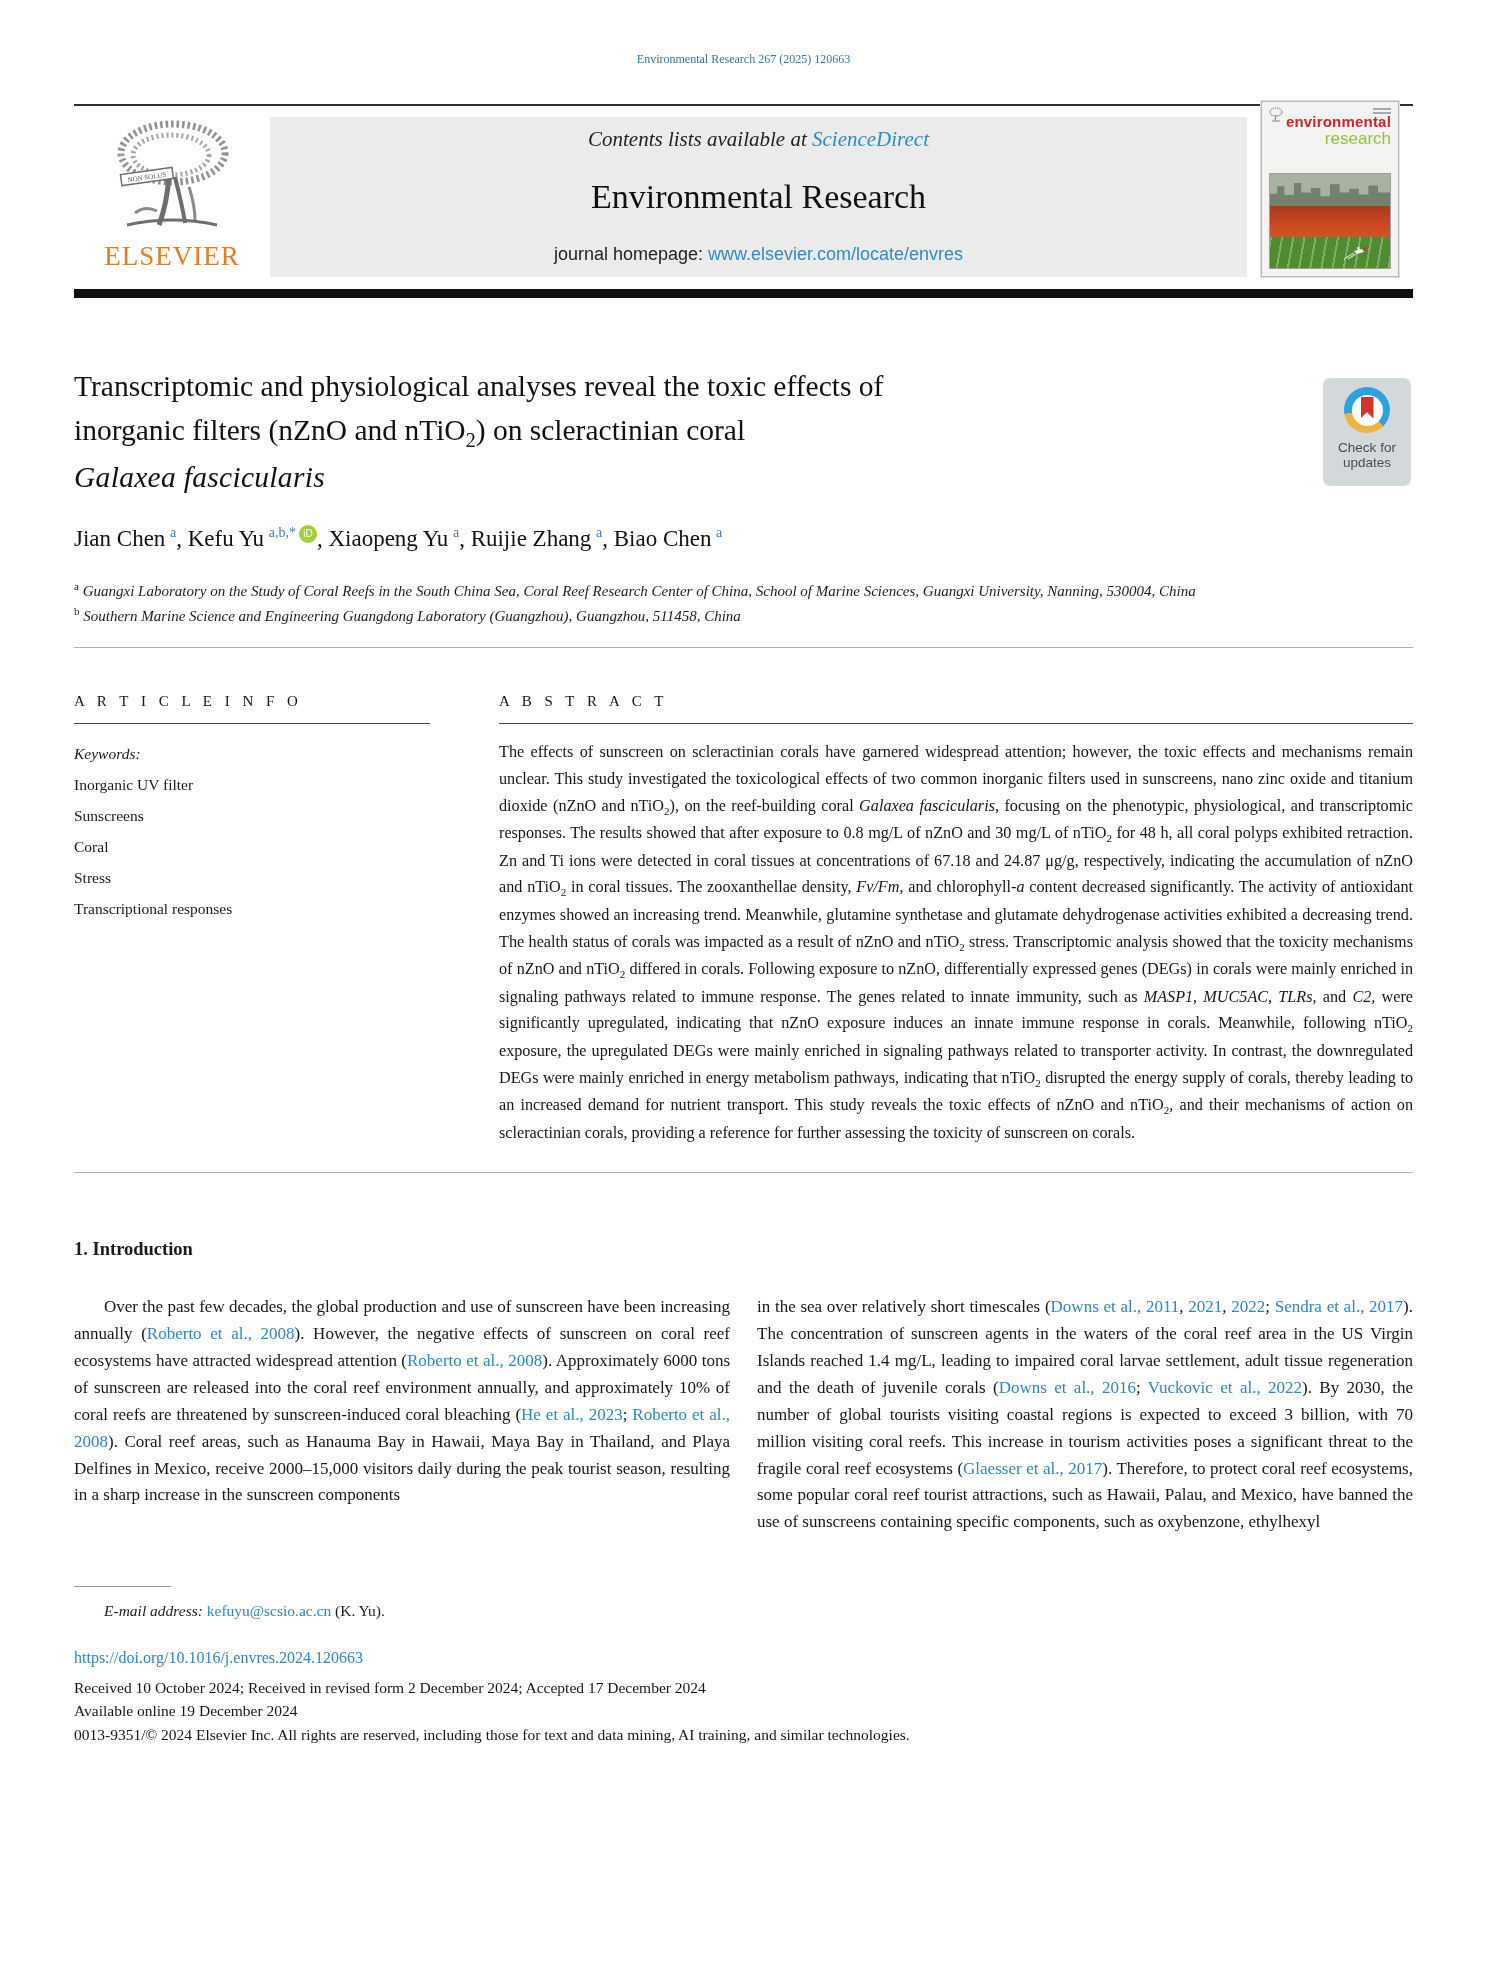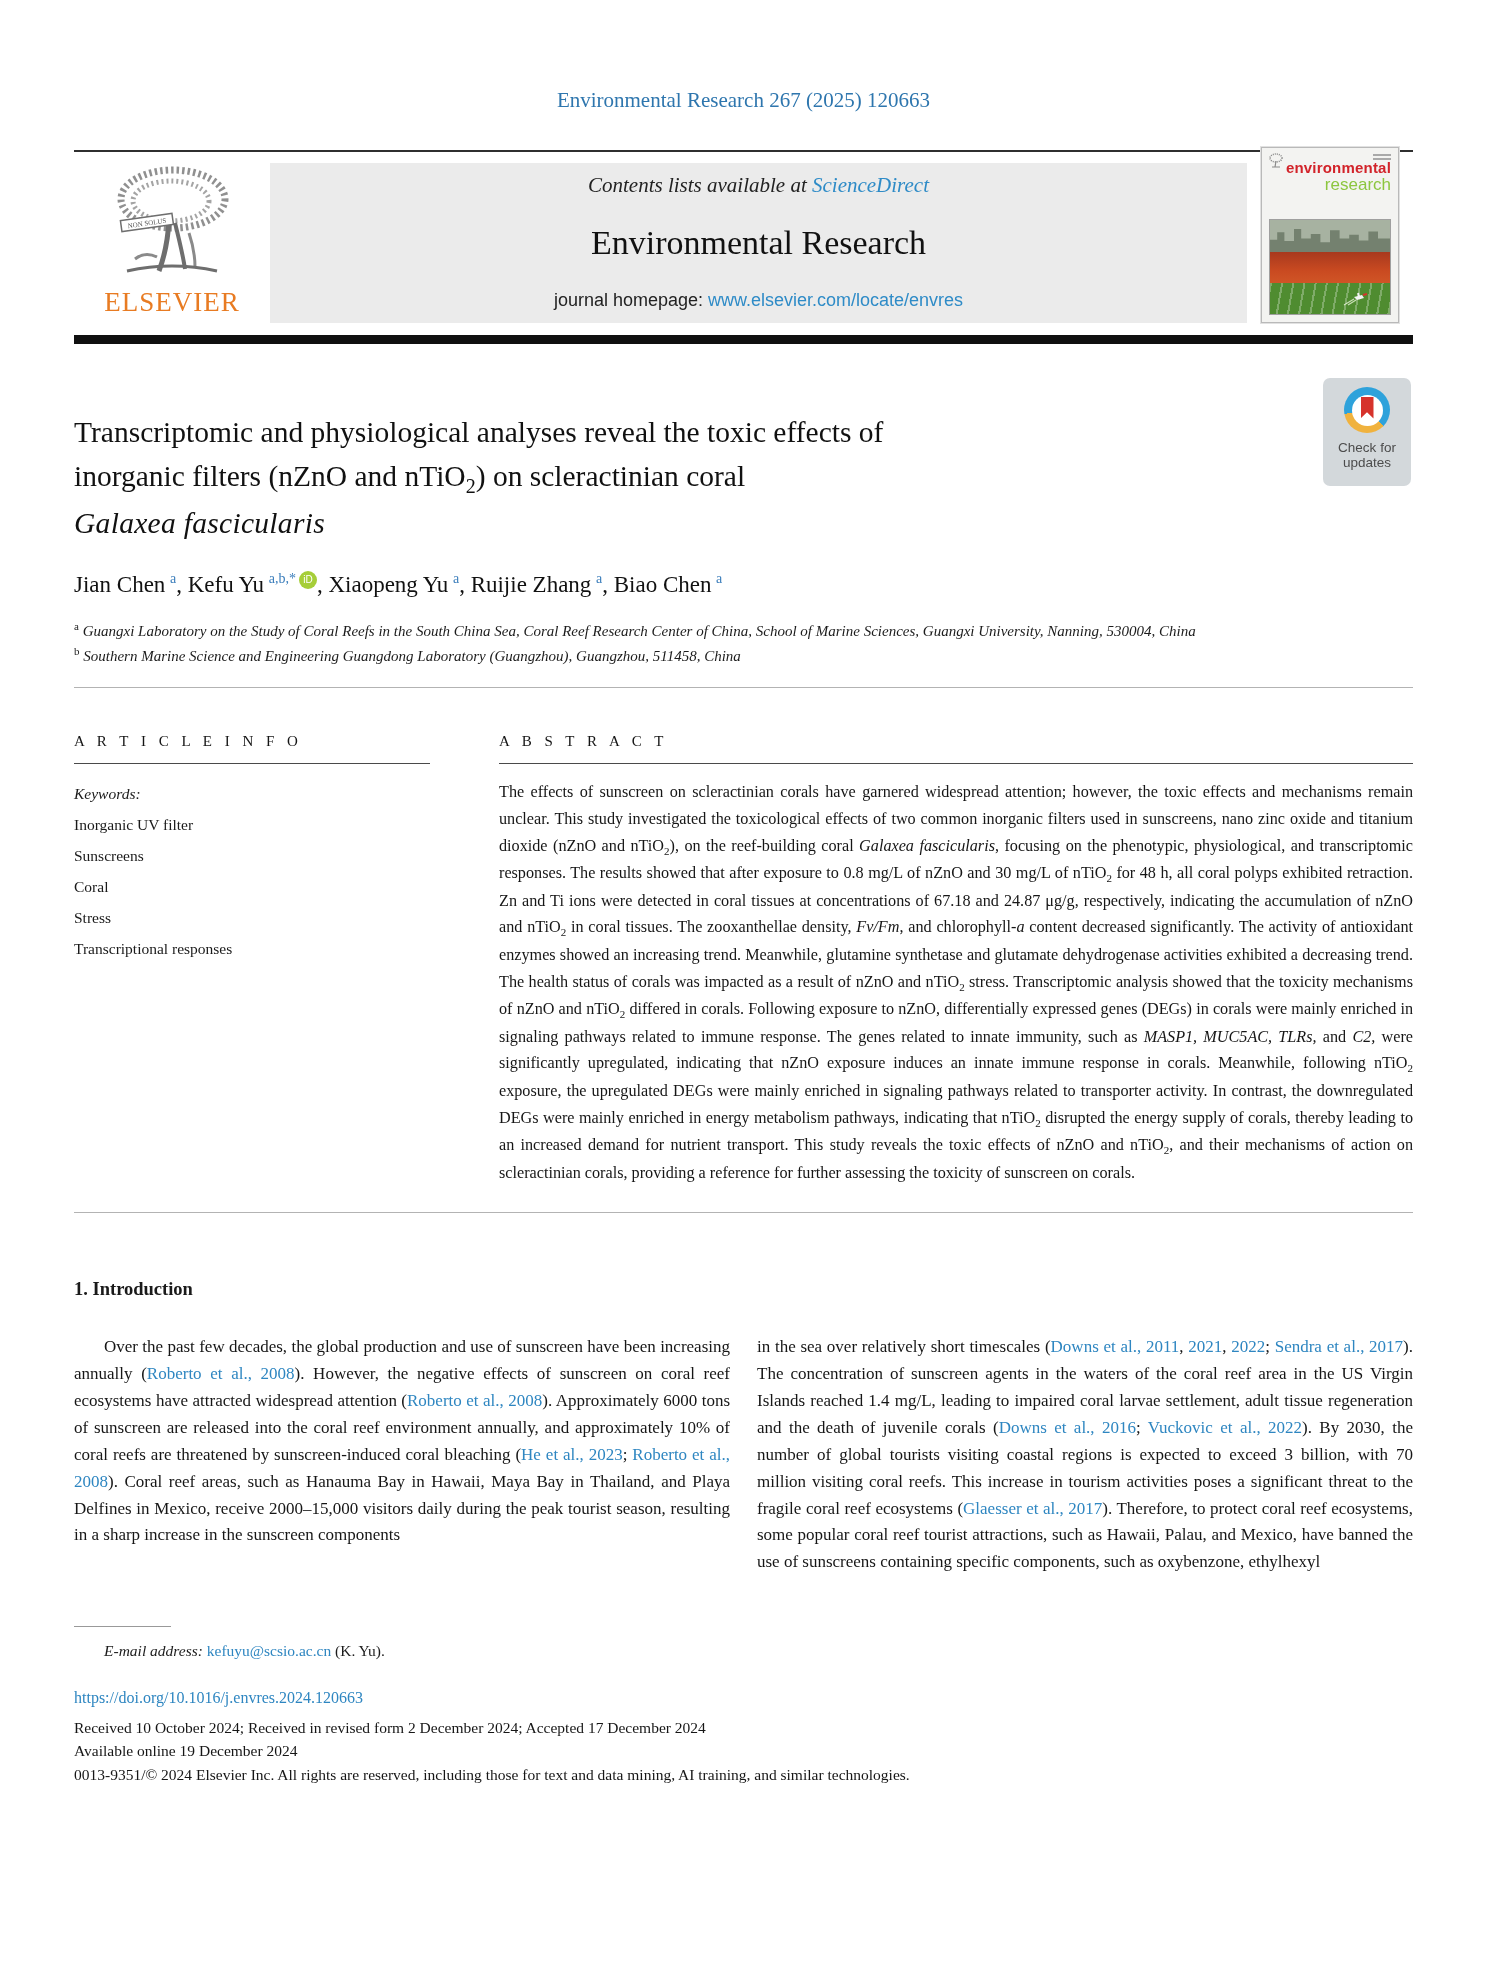--- a/index.html
+++ b/index.html
@@ -2,21 +2,21 @@
 <html><head>
 <meta charset="utf-8">
 <style>
   * { margin:0; padding:0; box-sizing:border-box; }
   html,body { background:#ffffff; }
   body { width:1487px; height:1982px; overflow:hidden;
          font-family:"Liberation Serif", serif; color:#1a1a1a; }
   .page { position:relative; width:1487px; height:1982px; padding:0 74px; }
 
   
-  .citation { padding-top:88px; text-align:center; font-size:21px; color:#2e76ae; }
+  .citation { padding-top:52px; text-align:center; font-size:12px; color:#2e76ae; }
   .top-rule { border-top:2px solid #2f2f2f; margin-top:37px; }
 
   .header-row { display:flex; margin-top:11px; height:160px; }
   .logo-block { width:196px; display:flex; flex-direction:column; align-items:center; }
   .elsevier-word { font-size:27px; color:#e87b22; letter-spacing:1px; margin-top:2px; }
   .journal-box { flex:1; background:#ebebeb; text-align:center; padding-top:10px; }
   .contents-line { font-size:21px; color:#222;font-style:italic; }
   .journal-title { font-size:34px; margin-top:26px; color:#111; }
   .homepage-line { font-family:"Liberation Sans", sans-serif; font-size:18px; margin-top:28px; color:#222; }
   .link { color:#2e8bc7; text-decoration:none; cursor:pointer; }
@@ -58,21 +58,21 @@
      clip-path:polygon(0 0,100% 0,100% 100%,50% 72%,0 100%); }
   .check-text { font-family:"Liberation Sans", sans-serif; font-size:13.5px; line-height:1.12;
      color:#4c4c4c; margin-top:7px; }
 
   .authors { margin-top:26px; font-size:23px; color:#111; }
   .sup-blue { color:#3a7dbb; font-size:14px; }
   .orcid { display:inline-block; width:18px; height:18px; border-radius:50%; background:#a6ce39;
      color:#fff; font-family:"Liberation Sans", sans-serif; font-size:10px; font-style:normal;
      text-align:center; line-height:18px; vertical-align:super; margin-left:3px; }
 
-  .affiliations { margin-top:20px; font-size:15px; font-style:italic; line-height:1.5; color:#1c1c1c; }
+  .affiliations { margin-top:26px; font-size:15px; font-style:italic; line-height:1.5; color:#1c1c1c; }
   .affiliations sup { font-style:normal; font-size:11px; }
 
   .divider { border-top:1.5px solid #b3b3b3; margin-top:20px; }
 
   
   .ia-grid { display:flex; margin-top:45px; }
   .info-col { width:356px; }
   .abs-col { flex:1; margin-left:69px; }
   .sec-heading { font-size:15px; letter-spacing:4.5px; color:#141414; }
   .head-rule { border-top:1px solid #4a4a4a; margin-top:13px; }

